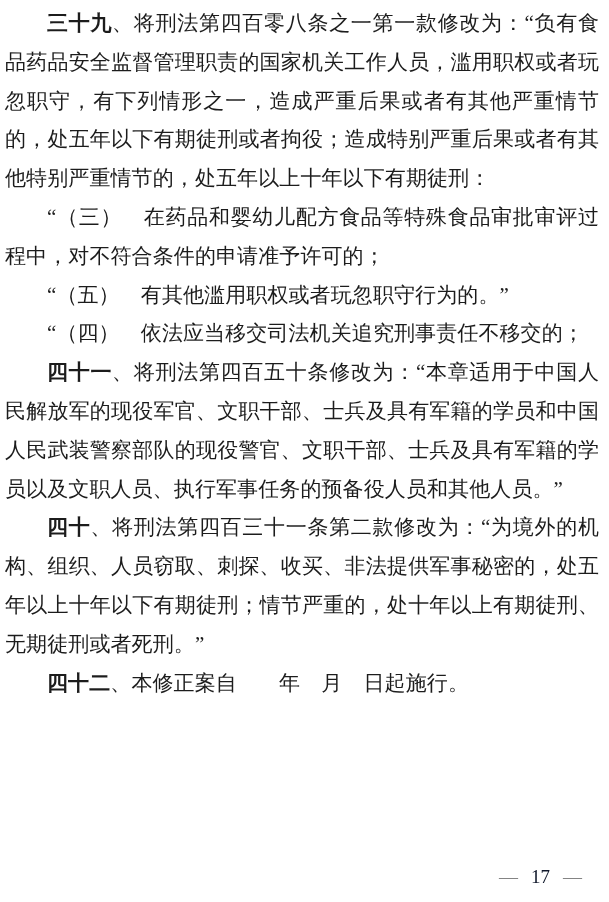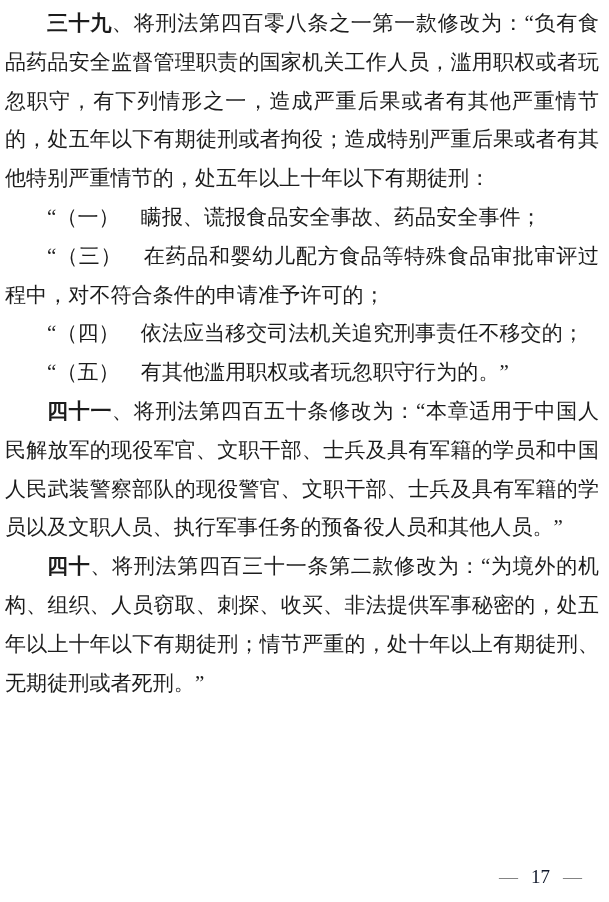--- a/index.html
+++ b/index.html
@@ -45,26 +45,26 @@
   }
   .footer .dash { color: #7f7f7f; }
   .footer .pagenum { color: #0f172a; }
 </style>
 </head>
 <body>
 
 <div class="page">
   <div class="content">
     <p class="para"><span class="lead">三十九</span><span class="body-text">、将刑法第四百零八条之一第一款修改为：“负有食品药品安全监督管理职责的国家机关工作人员，滥用职权或者玩忽职守，有下列情形之一，造成严重后果或者有其他严重情节的，处五年以下有期徒刑或者拘役；造成特别严重后果或者有其他特别严重情节的，处五年以上十年以下有期徒刑：</span></p>
-    <p class="para"><span class="lead"></span><span class="body-text">“（一）　瞒报、谎报食品安全事故、药品安全事件；</span></p>
     <p class="para"><span class="lead"></span><span class="body-text">“（三）　在药品和婴幼儿配方食品等特殊食品审批审评过程中，对不符合条件的申请准予许可的；</span></p>
+    <p class="para"><span class="lead"></span><span class="body-text">“（五）　有其他滥用职权或者玩忽职守行为的。”</span></p>
     <p class="para"><span class="lead"></span><span class="body-text">“（四）　依法应当移交司法机关追究刑事责任不移交的；</span></p>
-    <p class="para"><span class="lead"></span><span class="body-text">“（五）　有其他滥用职权或者玩忽职守行为的。”</span></p>
     <p class="para"><span class="lead">四十一</span><span class="body-text">、将刑法第四百五十条修改为：“本章适用于中国人民解放军的现役军官、文职干部、士兵及具有军籍的学员和中国人民武装警察部队的现役警官、文职干部、士兵及具有军籍的学员以及文职人员、执行军事任务的预备役人员和其他人员。”</span></p>
     <p class="para"><span class="lead">四十</span><span class="body-text">、将刑法第四百三十一条第二款修改为：“为境外的机构、组织、人员窃取、刺探、收买、非法提供军事秘密的，处五年以上十年以下有期徒刑；情节严重的，处十年以上有期徒刑、无期徒刑或者死刑。”</span></p>
+    <p class="para"><span class="lead">四十二</span><span class="body-text">、本修正案自　　年　月　日起施行。</span></p>
   </div>
 
   <div class="footer">
     <span class="dash">—</span>
     <span class="pagenum">17</span>
     <span class="dash">—</span>
   </div>
 </div>
 
 </body></html>

